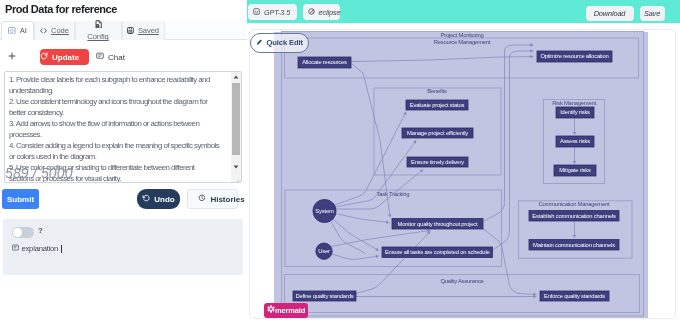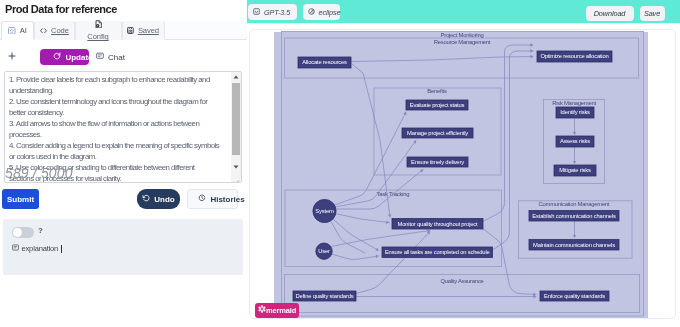--- a/index.html
+++ b/index.html
@@ -15,39 +15,39 @@
   .tab{position:absolute;top:0;height:19px;display:flex;align-items:center;justify-content:center;gap:4px;
        font-size:7.6px;color:#5f6570;box-sizing:border-box;letter-spacing:-0.1px;
        border:1px solid transparent;border-radius:3px 3px 0 0;background:#f6f7f9;z-index:1;}
   .tab .ic{display:flex;align-items:center;}
   .tab.active{background:#fff;border-color:#e1e4e9;border-bottom-color:#fff;color:#4a5059;z-index:2;}
   .tab.sep{border-left:1px solid #e6e8ec;border-right:1px solid #e6e8ec;text-decoration:underline;}
 
   .toolbar{position:absolute;left:0;top:40px;width:247px;height:26px;background:#fff;}
   .tb-btn{position:absolute;top:9px;height:16px;display:flex;align-items:center;gap:4px;
           font-size:8px;color:#3a4049;box-sizing:border-box;border-radius:4px;}
-  .tb-btn.primary{background:#a21caf;color:#fff;font-weight:600;justify-content:center;padding-left:17px;}
+  .tb-btn.primary{background:#ef4444;color:#fff;font-weight:600;}
 
   .promptbox{position:absolute;left:3.5px;top:71px;width:238px;height:112px;
              border:1px solid #d2d6dc;border-radius:2px;background:#fff;box-sizing:border-box;overflow:hidden;}
   .prompt-text{position:absolute;left:4.5px;top:1.5px;width:211px;font-size:7.9px;line-height:11px;
                color:#5b6270;white-space:pre-wrap;letter-spacing:-0.55px;}
   .counter{position:absolute;left:5px;top:165px;font-size:14px;color:#8e949e;letter-spacing:.15px;font-style:italic;}
 
   
   .vsb{position:absolute;right:0px;top:0px;width:10px;height:110px;background:#f3f3f3;}
   .vsb .arrowup,.vsb .arrowdn{position:absolute;left:0;width:10px;height:10px;display:flex;align-items:center;justify-content:center;}
   .vsb .arrowup{top:0;} .vsb .arrowdn{bottom:10px;}
   .vsb .thumb{position:absolute;left:1px;top:11px;width:8px;height:72px;background:#b7b7b7;}
   .resizer{position:absolute;right:0.5px;bottom:0.5px;width:9px;height:9px;}
 
   .actions{position:absolute;left:0;top:189px;width:247px;height:24px;}
   .act{position:absolute;top:0;height:20px;display:flex;align-items:center;justify-content:center;gap:4px;
        font-size:8px;border-radius:3px;box-sizing:border-box;}
-  .act.submit{background:#1d4ed8;color:#fff;font-weight:600;}
+  .act.submit{background:#3b82f6;color:#fff;font-weight:600;}
   .act.undo{background:#253c5e;color:#fff;font-weight:600;}
   .act.hist{background:#f7f9fc;color:#2c3a4e;font-weight:600;border:1px solid #e3e8ef;padding-left:18px;}
 
   .botbox{position:absolute;left:3px;top:219px;width:240px;height:56px;background:#eceff4;border-radius:2px;}
   .toggle{position:absolute;left:9px;top:8px;width:22px;height:11px;border-radius:6px;background:#c9d0da;}
   .toggle .knob{position:absolute;left:1px;top:1px;width:9px;height:9px;border-radius:50%;background:#fff;}
   .qmark{position:absolute;left:35px;top:7px;font-size:8px;color:#4b5563;font-weight:bold;}
   .expl{position:absolute;left:9px;top:25px;display:flex;align-items:center;gap:2.5px;font-size:7.6px;color:#3f4651;letter-spacing:-0.2px;}
   .caret{display:inline-block;width:1px;height:8px;background:#2d3340;margin-left:0px;}
 
@@ -60,21 +60,21 @@
   .rbtn{position:absolute;top:6px;height:15px;display:flex;align-items:center;justify-content:center;
         background:#f0f2f6;border-radius:4px;font-size:7.3px;color:#2f3642;box-sizing:border-box;letter-spacing:-0.1px;}
 
   .canvaswrap{position:absolute;left:1.5px;top:28.5px;width:427px;height:290.5px;
               border:1px solid #e9ecf0;border-radius:5px;background:#fff;overflow:hidden;box-sizing:border-box;}
   #diagram-host{position:absolute;left:-249.5px;top:-29.5px;width:680px;height:327px;}
 
   .qedit{position:absolute;left:3px;top:32.5px;width:59px;height:20px;display:flex;align-items:center;justify-content:center;gap:4px;
          background:rgba(255,255,255,0.62);border:1px solid #64789f;border-radius:10px;font-size:7.6px;color:#37496d;
          box-sizing:border-box;z-index:5;font-weight:700;letter-spacing:-0.1px;}
-  .mermaid-badge{position:absolute;left:8px;top:302.5px;width:44px;height:15px;display:flex;align-items:center;justify-content:center;gap:0;
+  .mermaid-badge{position:absolute;left:17px;top:302.5px;width:44px;height:15px;display:flex;align-items:center;justify-content:center;gap:0;
          background:#d0257c;border-radius:3px;color:#fff;font-size:7.5px;box-sizing:border-box;z-index:5;font-weight:600;letter-spacing:-0.15px;}
 </style>
 </head>
 <body>
 
 <div class="app">
 
   <div class="left">
     <div class="page-title">Prod Data for reference</div>
 
@@ -337,20 +337,28 @@
 <rect x="540" y="291" width="69" height="10" fill="#3d3f7e" stroke="#2f3168" stroke-width="0.8"></rect>
 <text x="574.5" y="297.75" fill="#fff" font-size="5.85" font-family="Liberation Sans" letter-spacing="-0.2" text-anchor="middle">Enforce quality standards</text>
 <circle cx="324.5" cy="211" r="11.6" fill="#3d3f7e" stroke="#2f3168" stroke-width="0.8"></circle>
 <text x="324.5" y="212.75" fill="#fff" font-size="5.85" font-family="Liberation Sans" letter-spacing="-0.2" text-anchor="middle">System</text>
 <circle cx="324.0" cy="251.2" r="8.2" fill="#3d3f7e" stroke="#2f3168" stroke-width="0.8"></circle>
 <text x="324.0" y="252.95" fill="#fff" font-size="5.85" font-family="Liberation Sans" letter-spacing="-0.2" text-anchor="middle">User</text>
 </svg>
 </div>
     </div>
 
+    <div class="qedit">
+      <span>
+        <svg width="6.5" height="6.5" viewBox="0 0 12 12">
+            <path d="M8.6 1.0l2.4 2.4-6.3 6.3-3.2 .8.8-3.2z" fill="#37496d"></path>
+          </svg>
+      </span>
+      <span>Quick Edit</span>
+    </div>
 
     <div class="mermaid-badge">
       <span>
         <svg width="8" height="8" viewBox="0 0 20 20">
             <g fill="#fff">
               <circle cx="10" cy="3.2" r="2.7"></circle>
               <circle cx="16" cy="6.6" r="2.7"></circle>
               <circle cx="16" cy="13.4" r="2.7"></circle>
               <circle cx="10" cy="16.8" r="2.7"></circle>
               <circle cx="4" cy="13.4" r="2.7"></circle>

